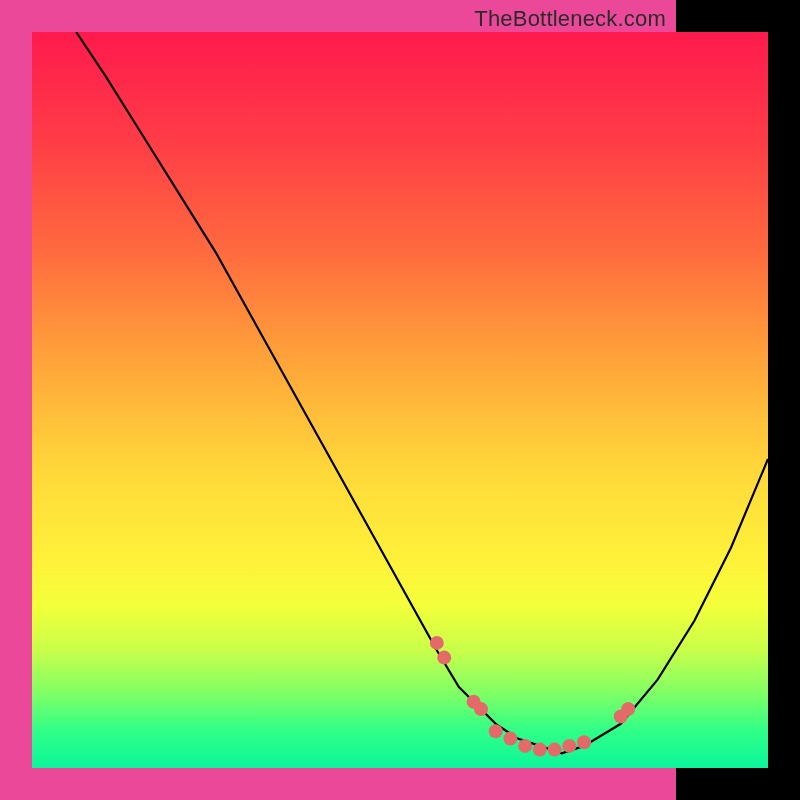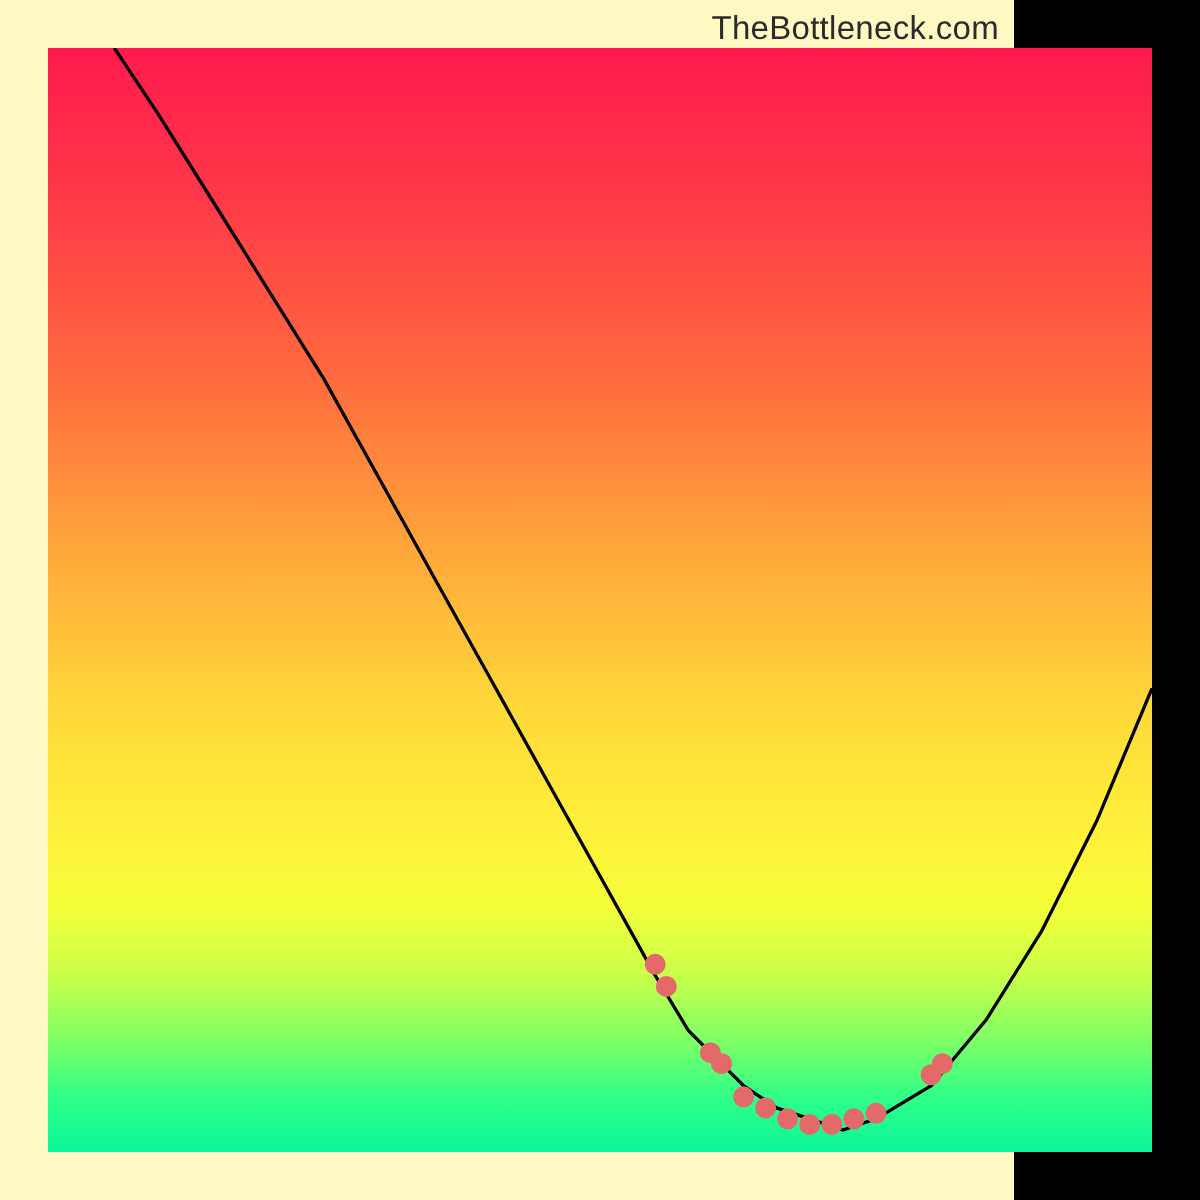--- a/index.html
+++ b/index.html
@@ -10,21 +10,21 @@
     background: #000;
     overflow: hidden;
     font-family: Arial, Helvetica, sans-serif;
   }
   .frame {
     position: absolute;
     left: 0;
     top: 0;
     width: 676px;
     height: 800px;
-    background: #fef9c3;
+    background: #ec4899;
   }
   .plot {
     position: absolute;
     left: 32px;
     top: 32px;
     width: 736px;
     height: 736px;
     
     background: linear-gradient(
       to bottom,

